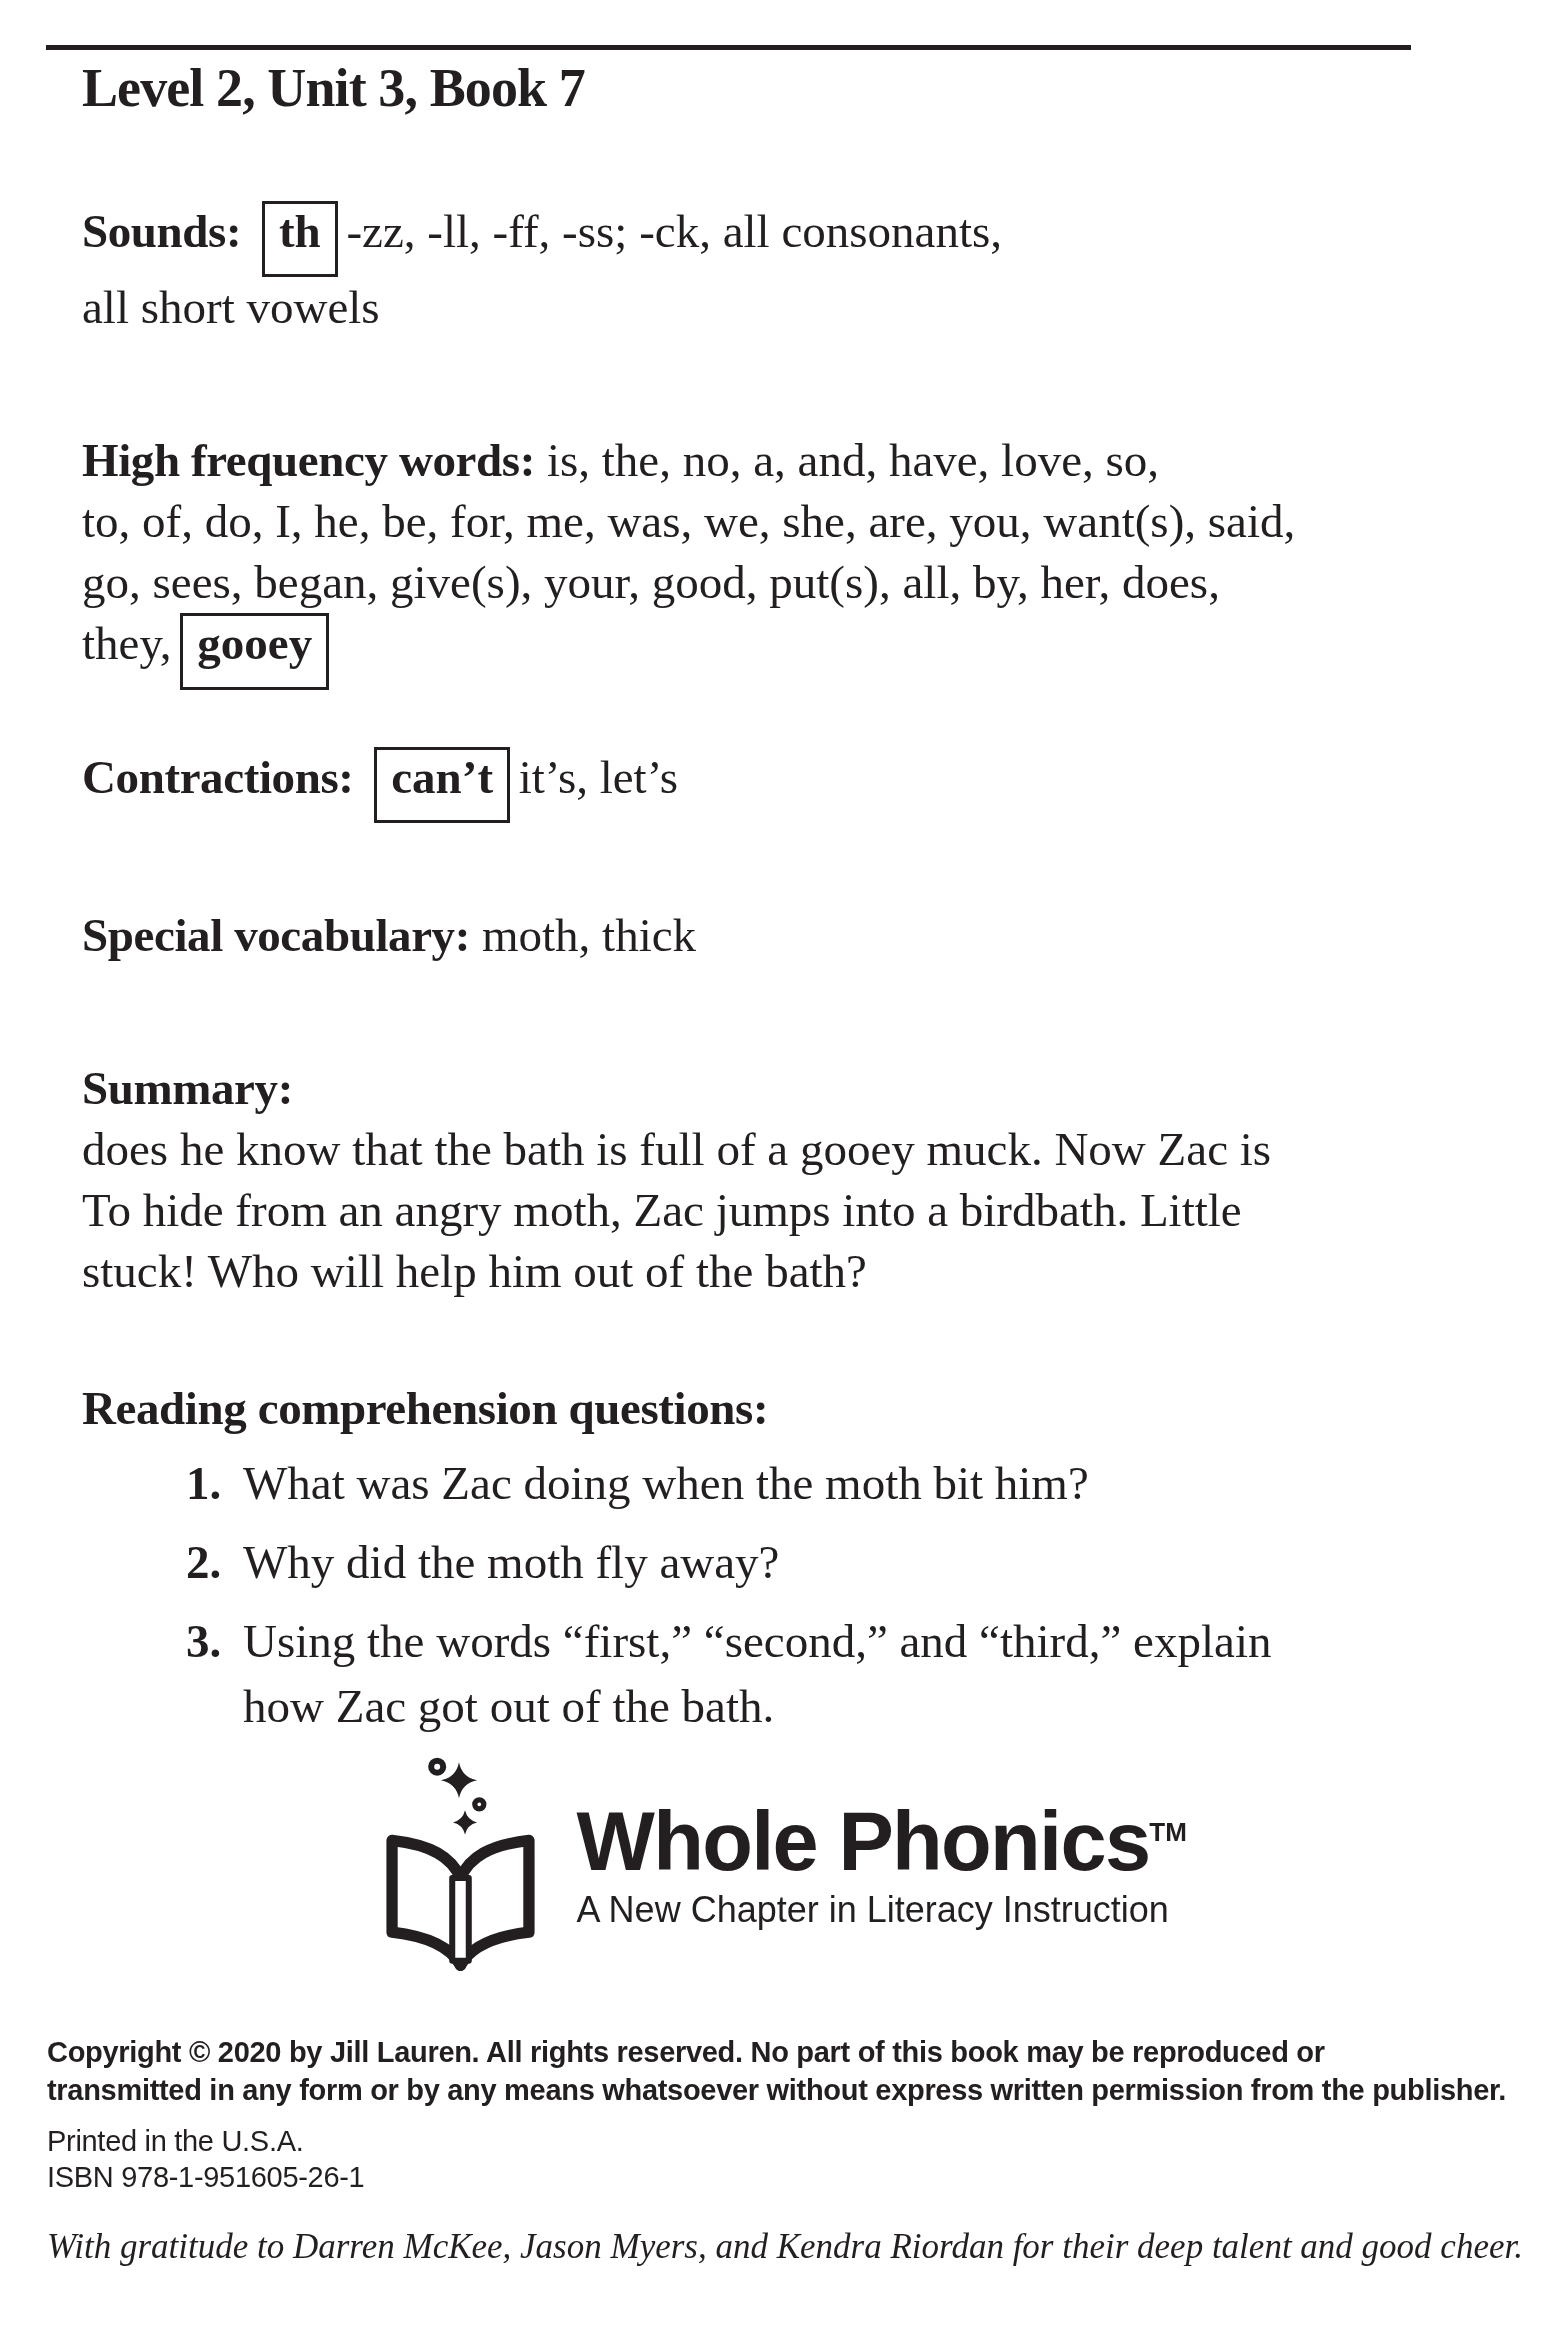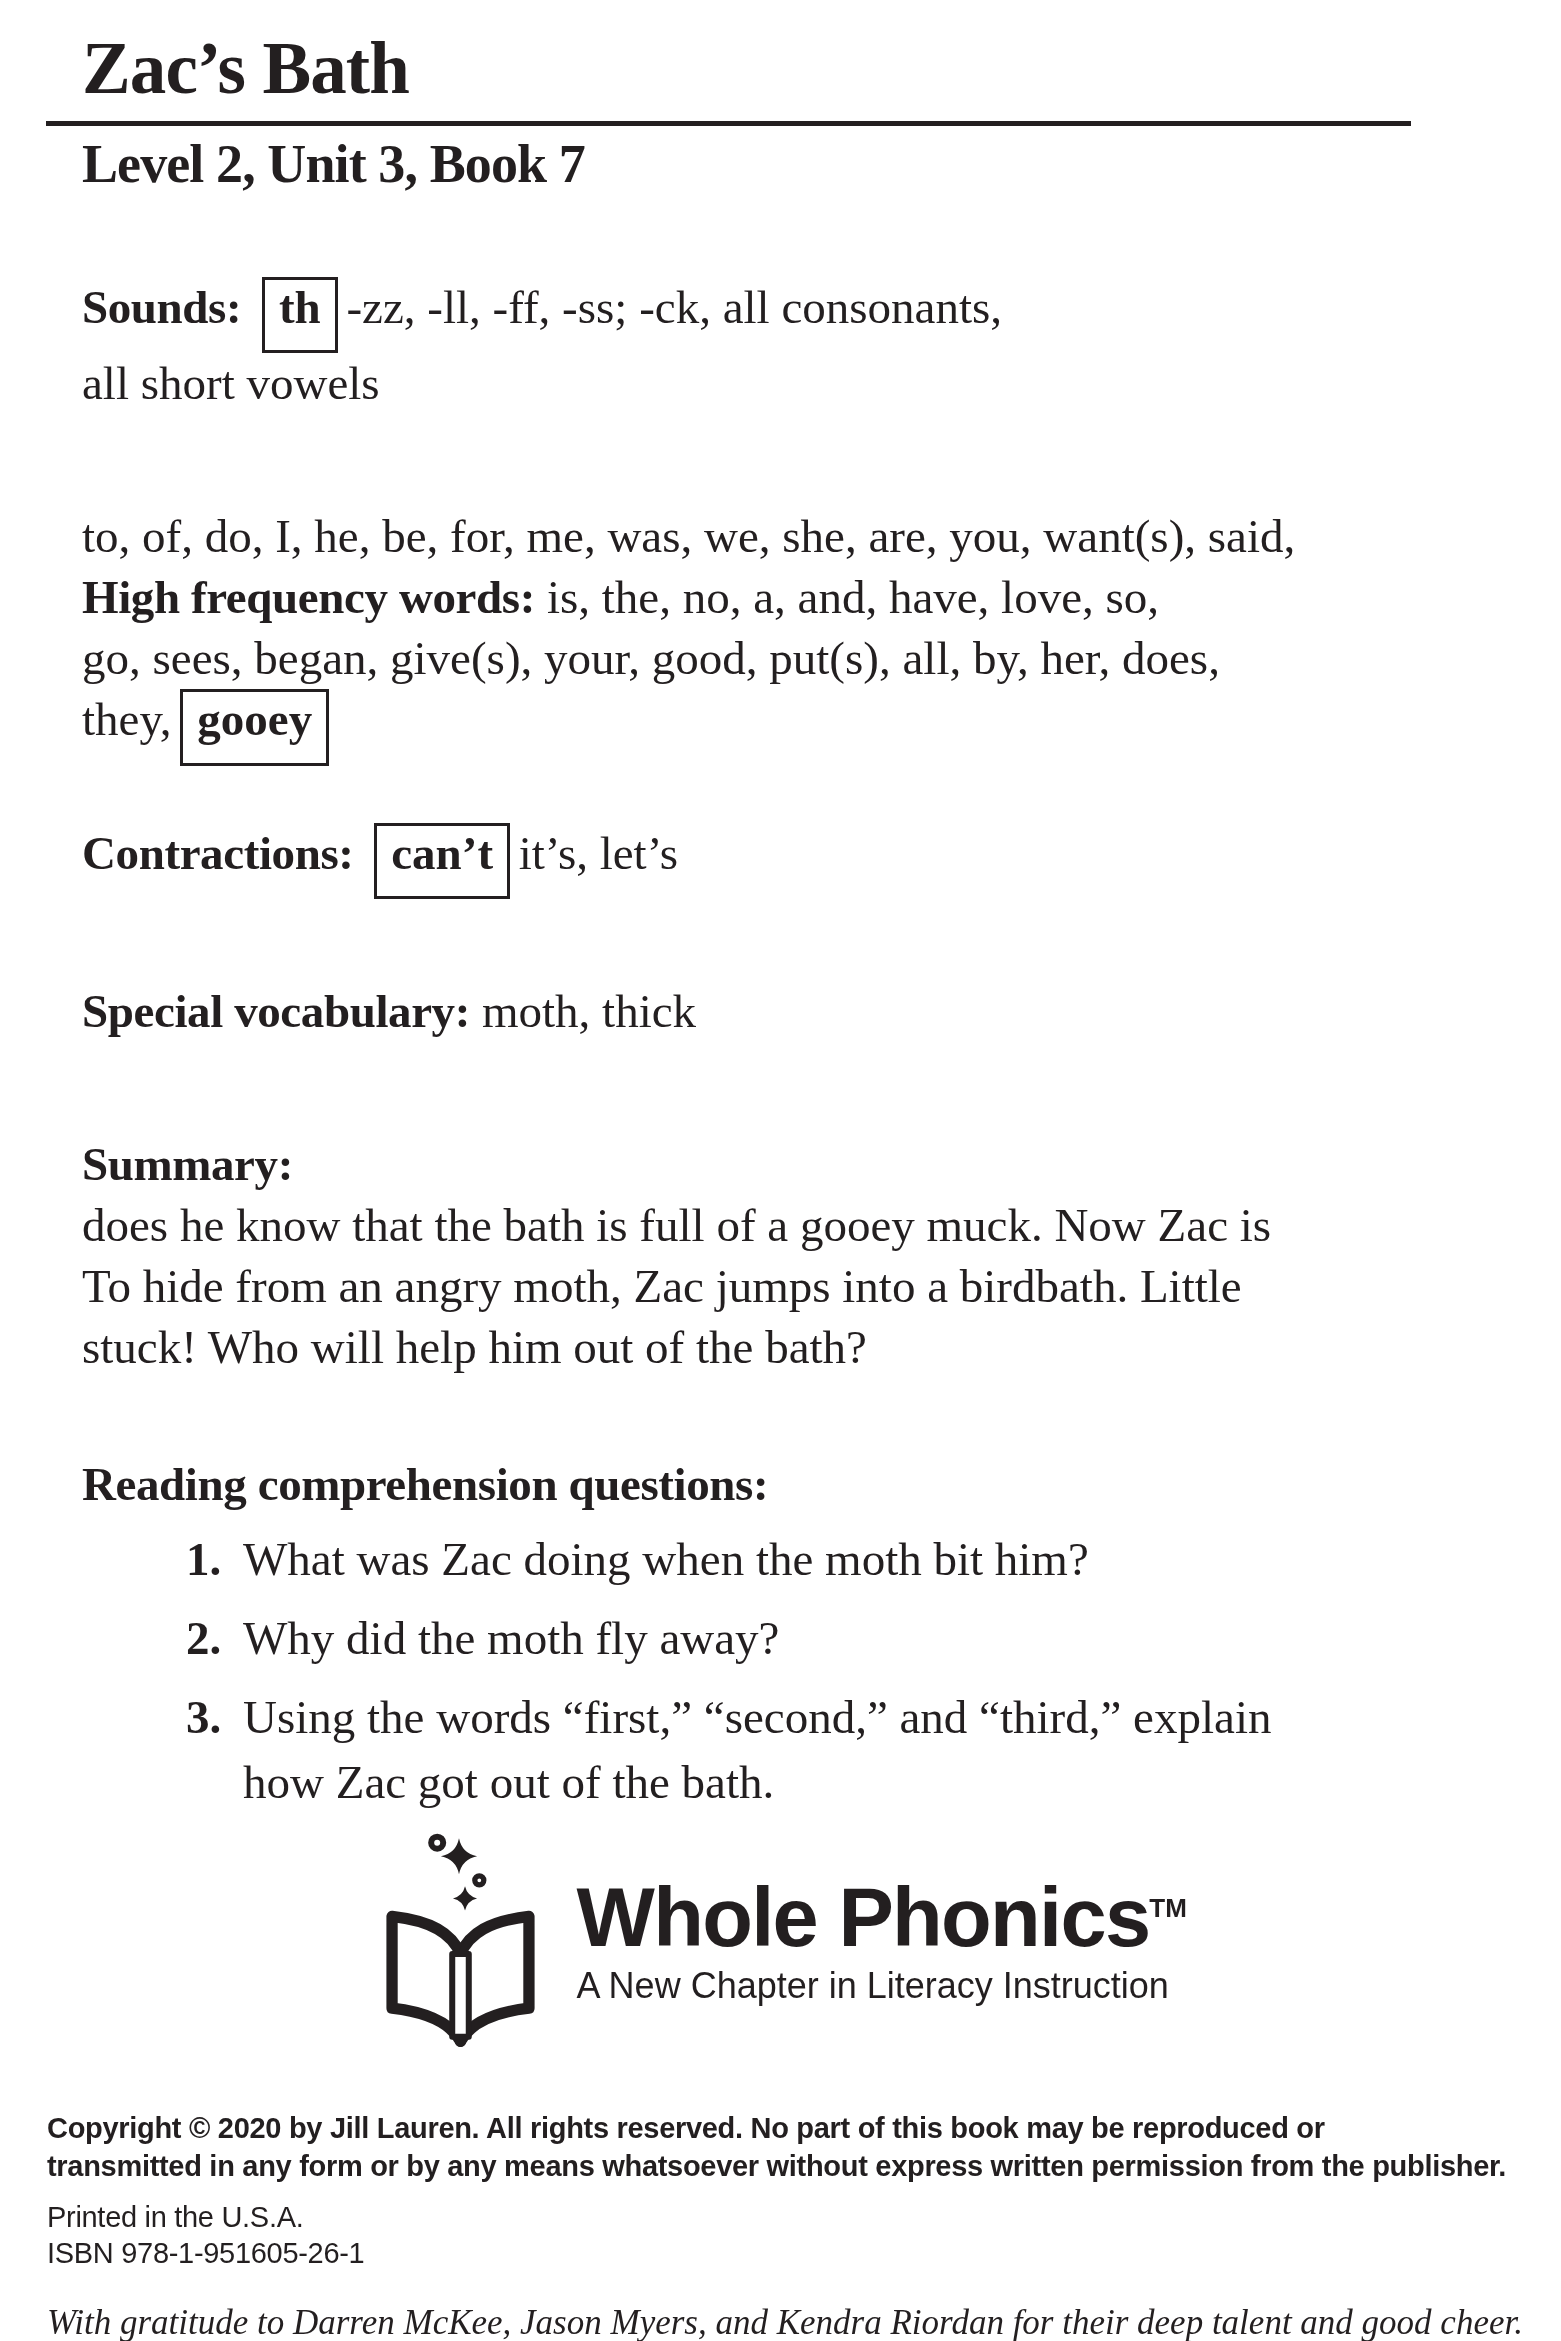--- a/index.html
+++ b/index.html
@@ -93,37 +93,36 @@
     font-size:35px; line-height:42px;
     white-space:nowrap;
   }
 </style>
 </head>
 <body>
 
 <div class="page">
 
   <header>
-    <h1 class="title">Zac’s Bath</h1>
     <div class="rule"></div>
     <h2 class="subtitle">Level 2, Unit 3, Book 7</h2>
   </header>
 
   <section class="sec sec-sounds">
     <div class="line">
       <span class="lbl">Sounds:</span><span class="boxed">th</span><span>-zz, -ll, -ff, -ss; -ck, all consonants,</span>
     </div>
     <div class="line">all short vowels</div>
   </section>
 
   <section class="sec sec-hfw">
+    <div class="line">
+      <span class="lbl">High frequency words:</span><span>is, the, no, a, and, have, love, so,</span>
+    </div>
     <div class="line">to, of, do, I, he, be, for, me, was, we, she, are, you, want(s), said,</div>
-    <div class="line">
-      <span class="lbl">High frequency words:</span><span>is, the, no, a, and, have, love, so,</span>
-    </div>
     <div class="line">go, sees, began, give(s), your, good, put(s), all, by, her, does,</div>
     <div class="line">
       <span>they,</span><span class="boxed">gooey</span>
     </div>
   </section>
 
   <section class="sec sec-contractions">
     <div class="line">
       <span class="lbl">Contractions:</span><span class="boxed">can’t</span><span>it’s, let’s</span>
     </div>

